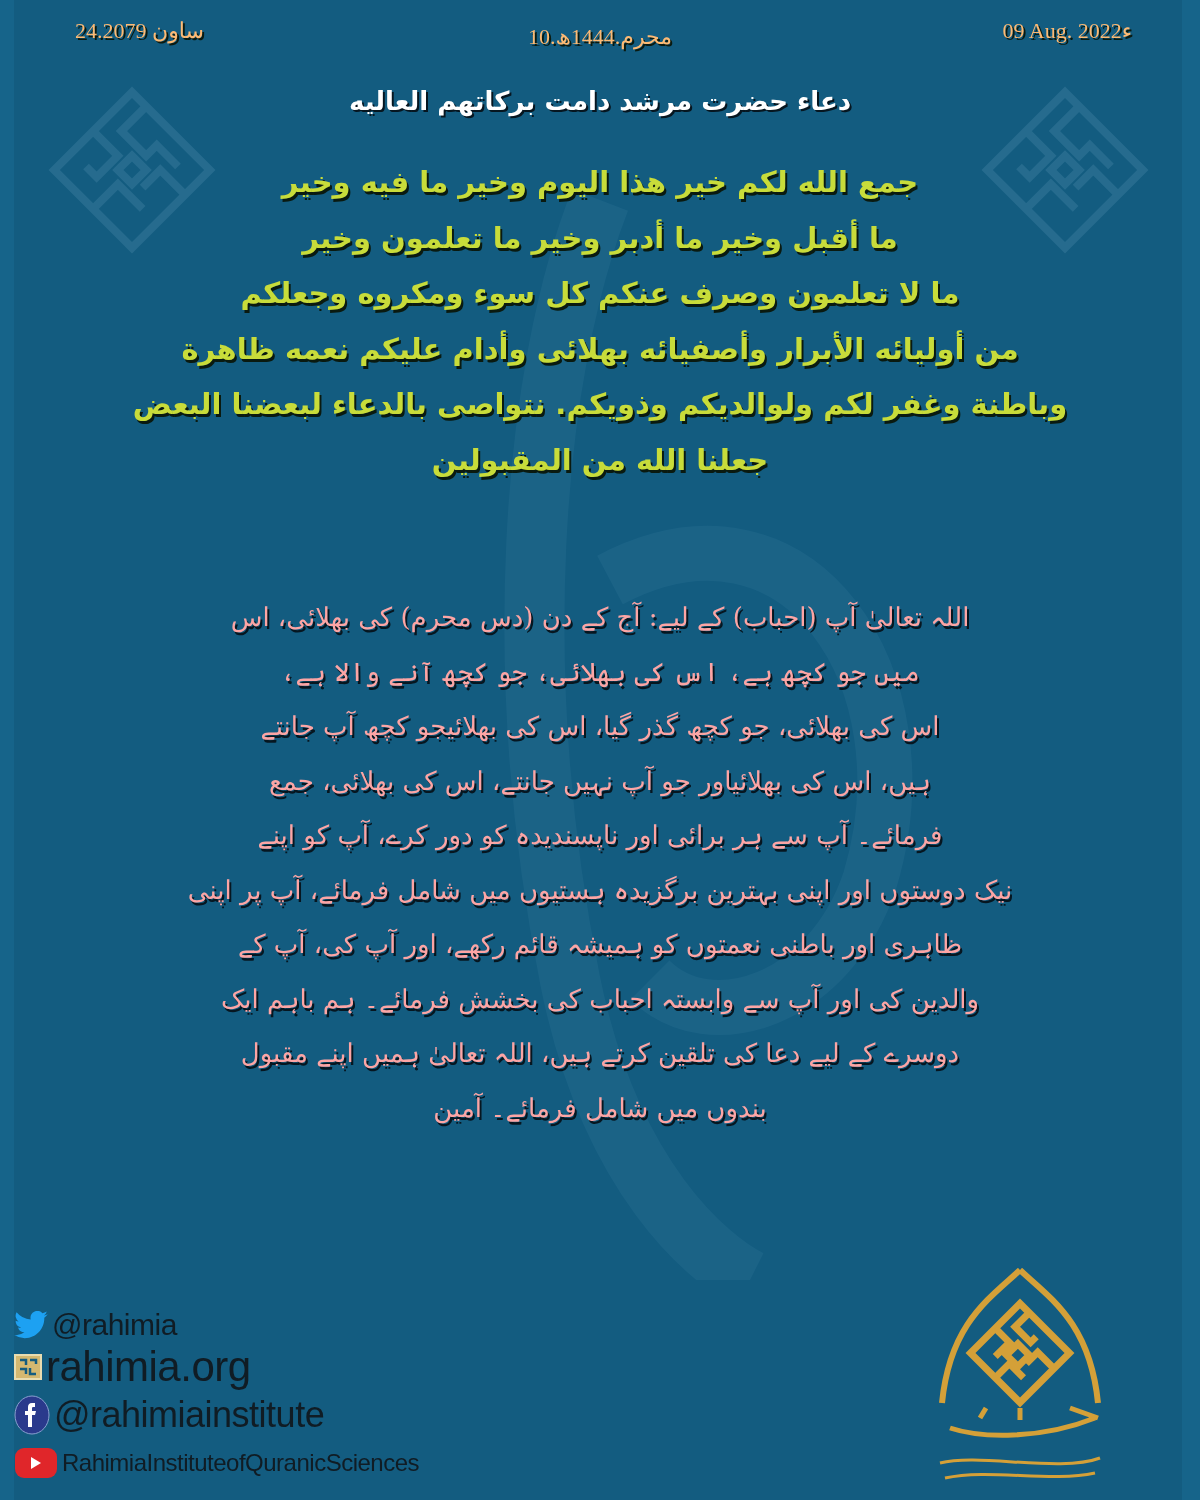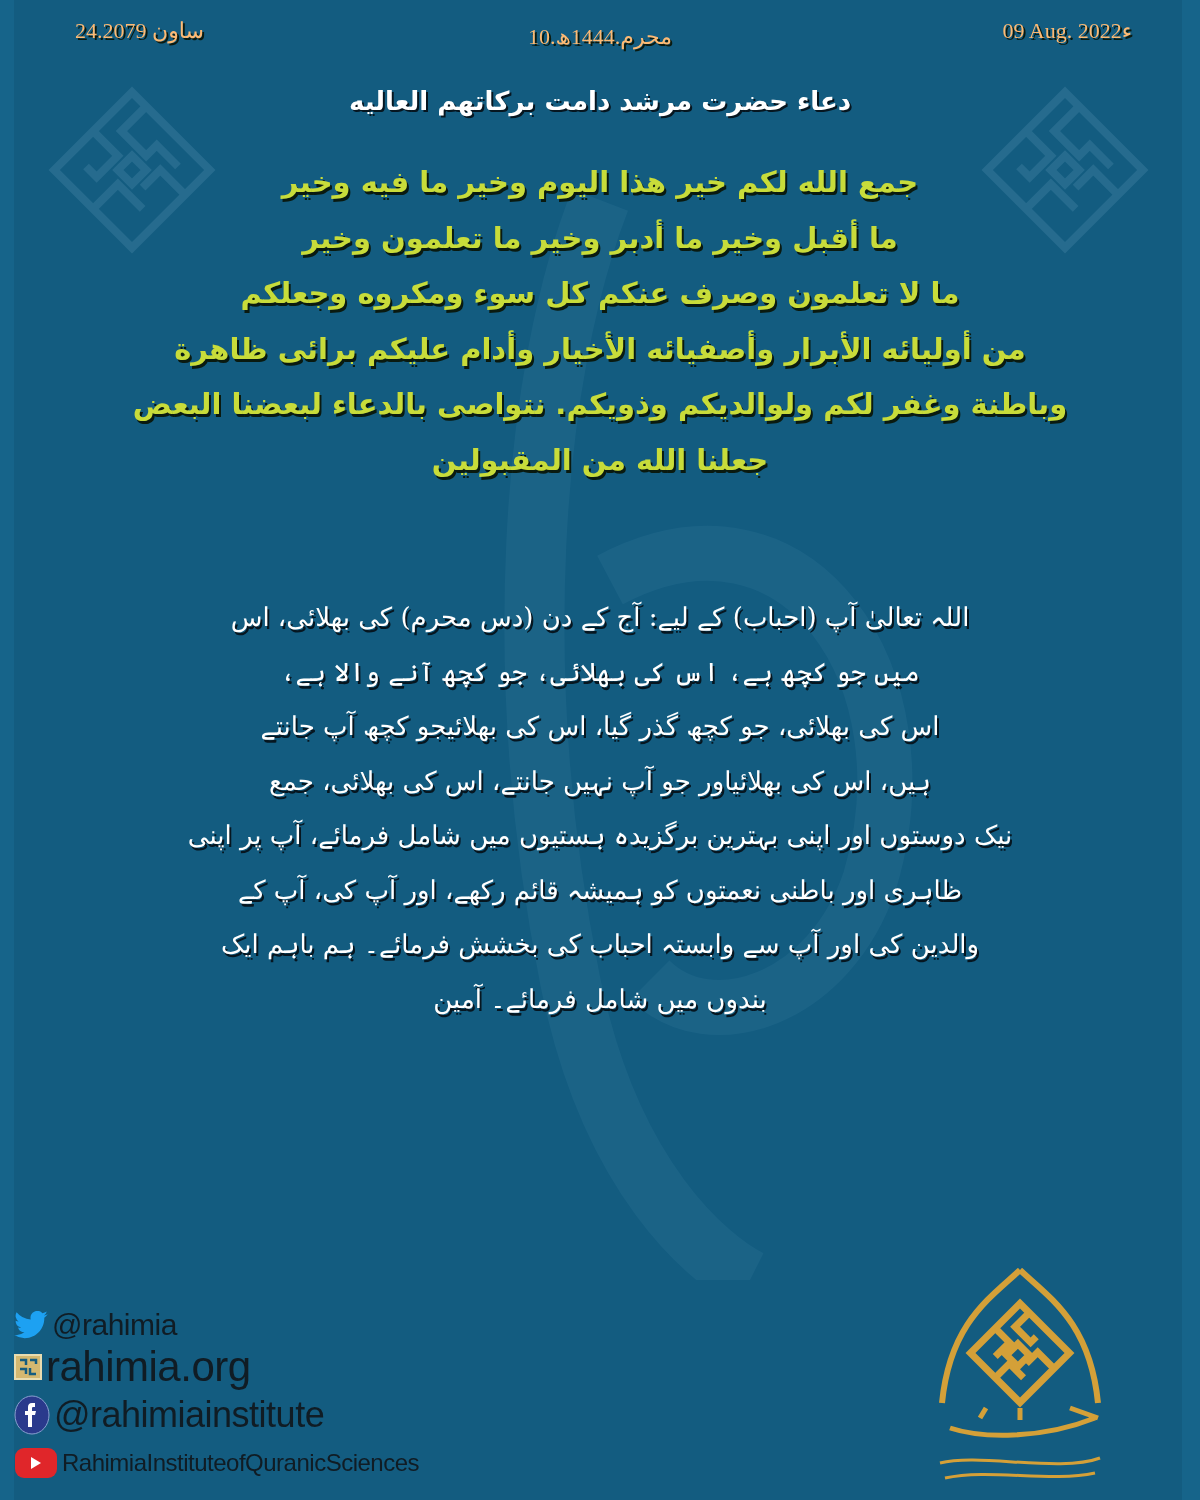--- a/index.html
+++ b/index.html
@@ -19,21 +19,21 @@
   .date-left { left:75px; }
   .date-center { left:0; width:1200px; text-align:center; top:24px; }
   .date-right { right:68px; }
   .title { position:absolute; top:86px; left:0; width:1200px; text-align:center;
     color:#ffffff; font-size:26px; font-weight:bold; direction:rtl;
     text-shadow:2px 2px 0 #061620; }
   .arabic { position:absolute; top:155px; left:60px; width:1080px; text-align:center; direction:rtl; }
   .arabic-line { color:#c8dc3a; font-size:29px; font-weight:bold; line-height:55.5px;
     text-shadow:2px 3px 0 #0a1a10; white-space:nowrap; }
   .urdu { position:absolute; top:590px; left:140px; width:920px; text-align:center; direction:rtl; }
-  .urdu-line { color:#ffffff; font-family:"DejaVu Serif", serif; font-size:26px; line-height:54.5px;
+  .urdu-line { color:#fca5a5; font-family:"DejaVu Serif", serif; font-size:26px; line-height:54.5px;
     text-shadow:2px 3px 0 #061620; white-space:nowrap; }
   .socials { position:absolute; left:14px; top:1305px; }
   .social { display:flex; align-items:center; color:#101c24; font-family:"Liberation Sans", sans-serif;
     height:40px; }
   .social .txt { font-size:32px; letter-spacing:-0.5px; }
   .ico { display:inline-block; margin-right:4px; }
   .logo { position:absolute; left:920px; top:1268px; width:200px; height:225px; }
 </style>
 </head>
 <body>
@@ -61,33 +61,35 @@
 <div class="date date-left">24.ساون 2079</div>
 <div class="date date-center">10.محرم.1444ھ</div>
 <div class="date date-right">09 Aug. 2022ء</div>
 
 <div class="title">دعاء حضرت مرشد دامت برکاتهم العالیه</div>
 
 <div class="arabic">
   <div class="arabic-line">جمع الله لكم خير هذا اليوم وخير ما فيه وخير</div>
   <div class="arabic-line">ما أقبل وخير ما أدبر وخير ما تعلمون وخير</div>
   <div class="arabic-line">ما لا تعلمون وصرف عنكم كل سوء ومكروه وجعلكم</div>
-  <div class="arabic-line">من أوليائه الأبرار وأصفيائه الأخيار وأدام عليكم برائی ظاهرة</div>
+  <div class="arabic-line">من أوليائه الأبرار وأصفيائه بھلائی وأدام عليكم نعمه ظاهرة</div>
   <div class="arabic-line">وباطنة وغفر لكم ولوالديكم وذويكم. نتواصى بالدعاء لبعضنا البعض</div>
   <div class="arabic-line">جعلنا الله من المقبولين</div>
 </div>
 
 <div class="urdu">
   <div class="urdu-line">اللہ تعالیٰ آپ (احباب) کے لیے: آج کے دن (دس محرم) کی بھلائی، اس</div>
   <div class="urdu-line">میں جو کچھ ہے، اس کی بھلائی، جو کچھ آنے والا ہے،</div>
   <div class="urdu-line">اس کی بھلائی، جو کچھ گذر گیا، اس کی بھلائیجو کچھ آپ جانتے</div>
   <div class="urdu-line">ہیں، اس کی بھلائیاور جو آپ نہیں جانتے، اس کی بھلائی، جمع</div>
+  <div class="urdu-line">فرمائے۔ آپ سے ہر برائی اور ناپسندیدہ کو دور کرے، آپ کو اپنے</div>
   <div class="urdu-line">نیک دوستوں اور اپنی بہترین برگزیدہ ہستیوں میں شامل فرمائے، آپ پر اپنی</div>
   <div class="urdu-line">ظاہری اور باطنی نعمتوں کو ہمیشہ قائم رکھے، اور آپ کی، آپ کے</div>
   <div class="urdu-line">والدین کی اور آپ سے وابستہ احباب کی بخشش فرمائے۔ ہم باہم ایک</div>
+  <div class="urdu-line">دوسرے کے لیے دعا کی تلقین کرتے ہیں، اللہ تعالیٰ ہمیں اپنے مقبول</div>
   <div class="urdu-line">بندوں میں شامل فرمائے۔ آمین</div>
 </div>
 
 <div class="socials">
   <div class="social">
     <svg class="ico" width="34" height="28" viewBox="0 0 24 20">
       <path fill="#1da1f2" d="M24 2.4a9.8 9.8 0 0 1-2.8.8A4.9 4.9 0 0 0 23.3.4a9.9 9.9 0 0 1-3.1 1.2A4.9 4.9 0 0 0 11.8 6 14 14 0 0 1 1.7.9a4.9 4.9 0 0 0 1.5 6.6A4.9 4.9 0 0 1 1 6.9a4.9 4.9 0 0 0 3.9 4.8 4.9 4.9 0 0 1-2.2.1 4.9 4.9 0 0 0 4.6 3.4A9.9 9.9 0 0 1 0 17.2 14 14 0 0 0 7.5 19.4c9 0 14-7.5 14-14v-.6A10 10 0 0 0 24 2.4z"></path>
     </svg>
     <span class="txt" style="font-size:30px">@rahimia</span>
   </div>

